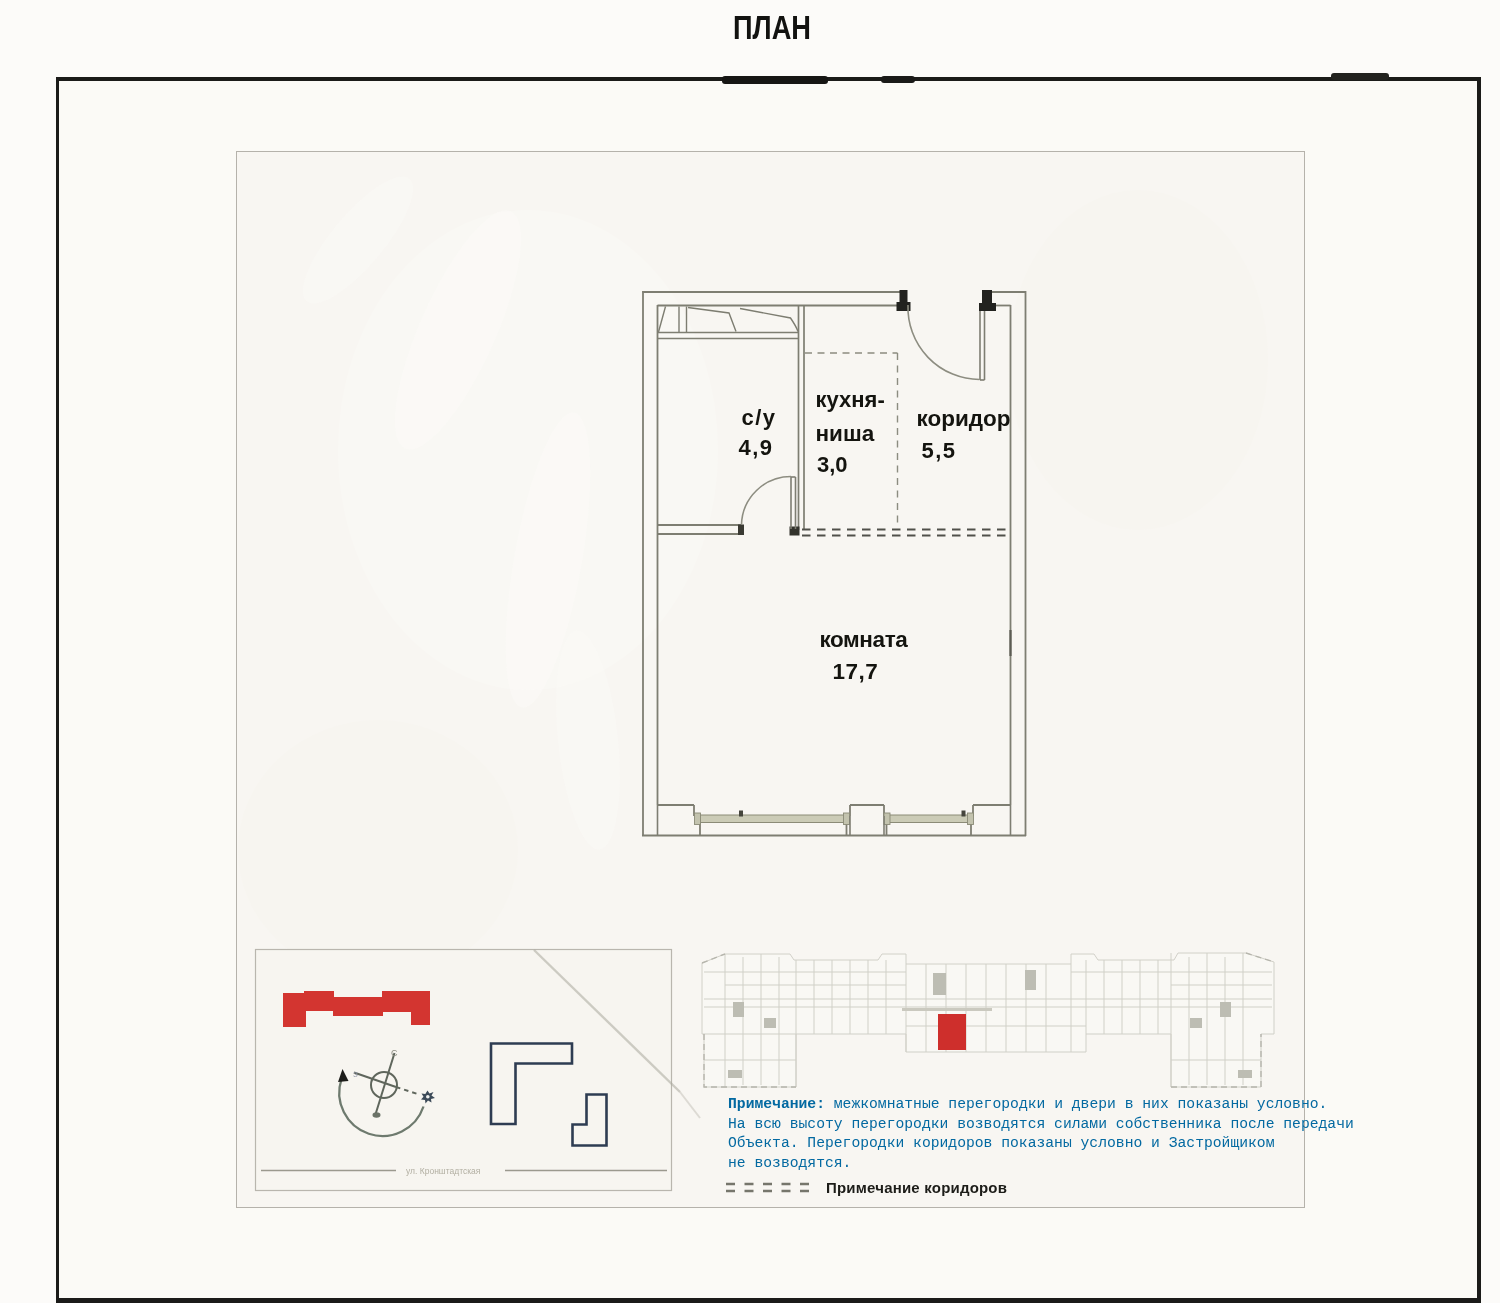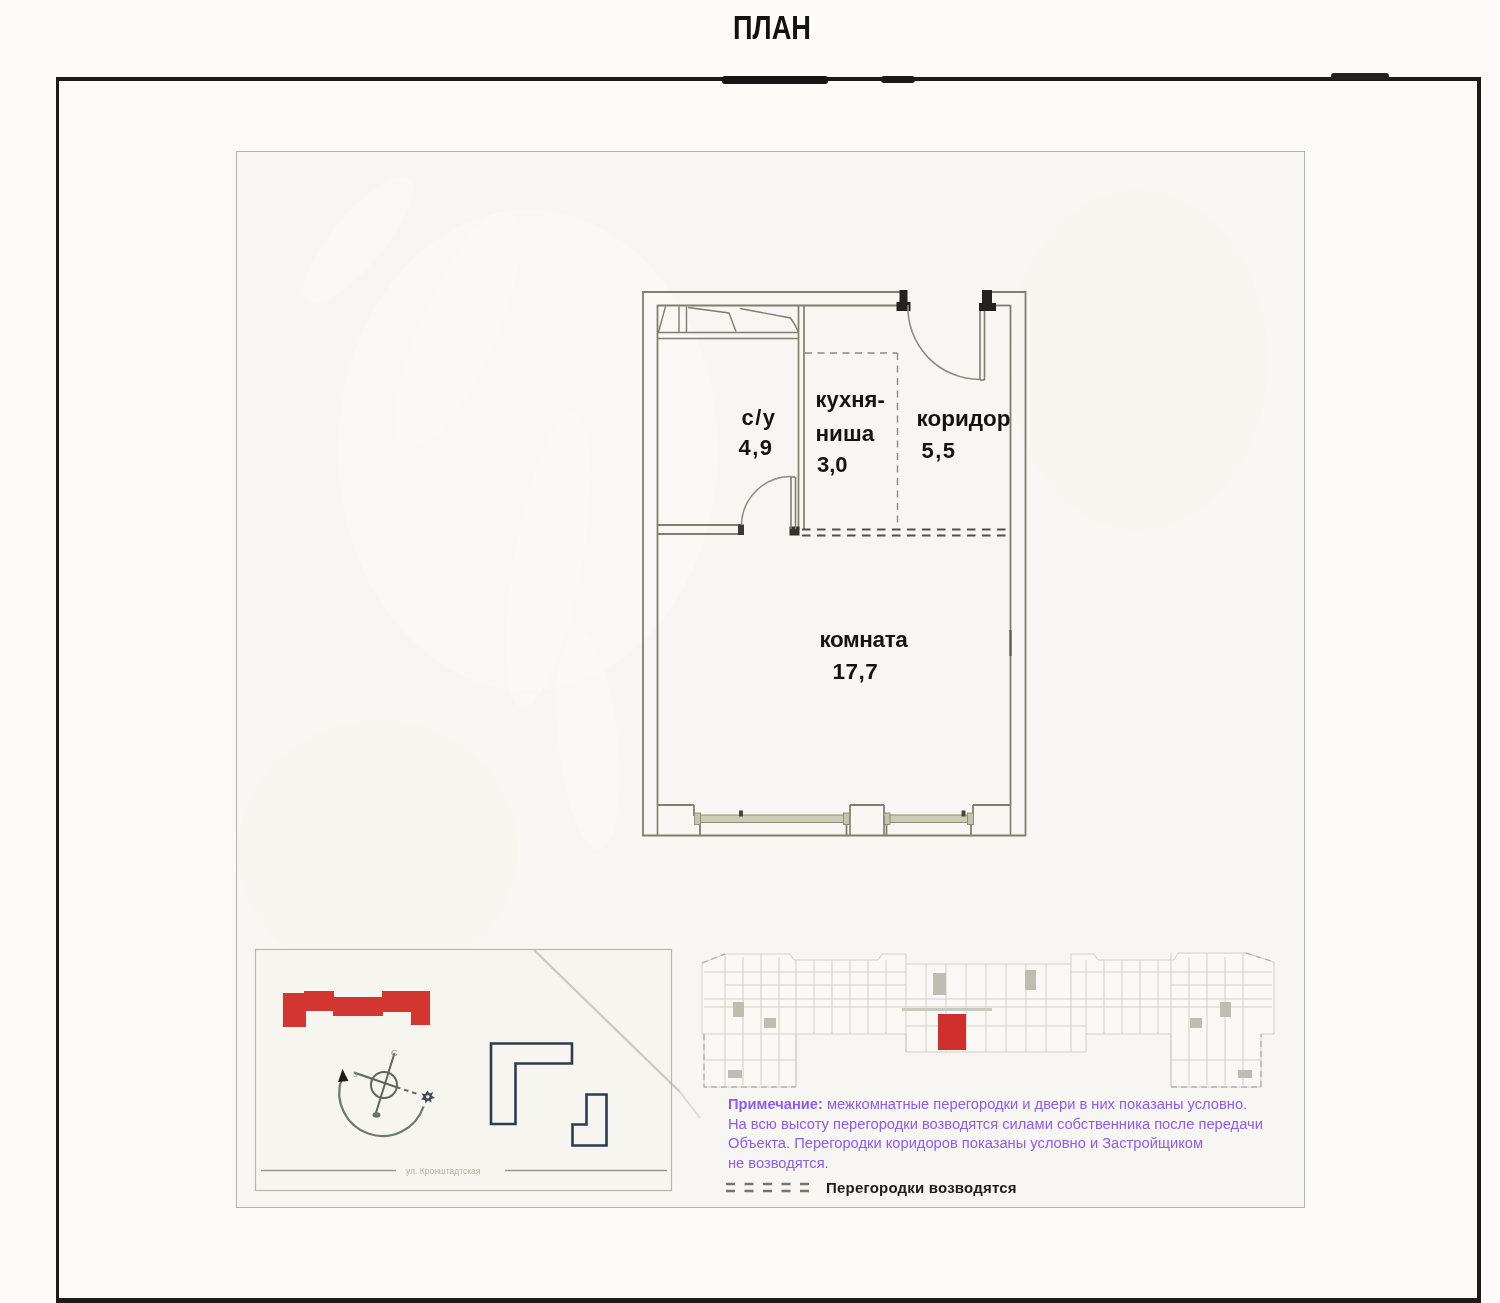--- a/index.html
+++ b/index.html
@@ -277,23 +277,23 @@
     <path d="M 676 1034 L 676 1087 L 768 1087" fill="none"></path>
     <path d="M 1143 1087 L 1233 1087 L 1233 1034" fill="none"></path>
     <path d="M 674 963 L 697 954" fill="none"></path>
     <path d="M 1218 953 L 1246 962" fill="none"></path>
   </g>
   </g>
 
   <rect x="910" y="1014" width="28" height="36" fill="#ce2f2c"></rect>
 </svg>
 
-<div class="abs" style="left:700px;top:1095px;width:560px;font-size:14.7px;line-height:19.6px;color:#8b5cf6;white-space:nowrap;"><b>Примечание:</b> межкомнатные перегородки и двери в них показаны условно.<br>На всю высоту перегородки возводятся силами собственника после передачи<br>Объекта. Перегородки коридоров показаны условно и Застройщиком<br>не возводятся.</div>
+<div class="abs" style="left:700px;top:1095px;width:560px;font-size:14.7px;line-height:19.6px;color:#0369a1;white-space:nowrap;font-family:Liberation Mono, monospace;"><b>Примечание:</b> межкомнатные перегородки и двери в них показаны условно.<br>На всю высоту перегородки возводятся силами собственника после передачи<br>Объекта. Перегородки коридоров показаны условно и Застройщиком<br>не возводятся.</div>
 
 <svg class="abs" style="left:697px;top:1181px;" width="92" height="14" viewBox="0 0 92 14">
   <g stroke="#76766c" stroke-width="2.4" stroke-dasharray="9 9.5">
     <line x1="1" y1="3" x2="91" y2="3"></line>
     <line x1="1" y1="10" x2="91" y2="10"></line>
   </g>
 </svg>
 
-<div class="abs" style="left:798px;top:1179px;font-size:15px;font-weight:bold;letter-spacing:0.2px;color:#1d1d19;">Перегородки возводятся</div>
+<div class="abs" style="left:798px;top:1179px;font-size:15px;font-weight:bold;letter-spacing:0.2px;color:#1d1d19;">Примечание коридоров</div>
 </div>
 
 </body></html>

